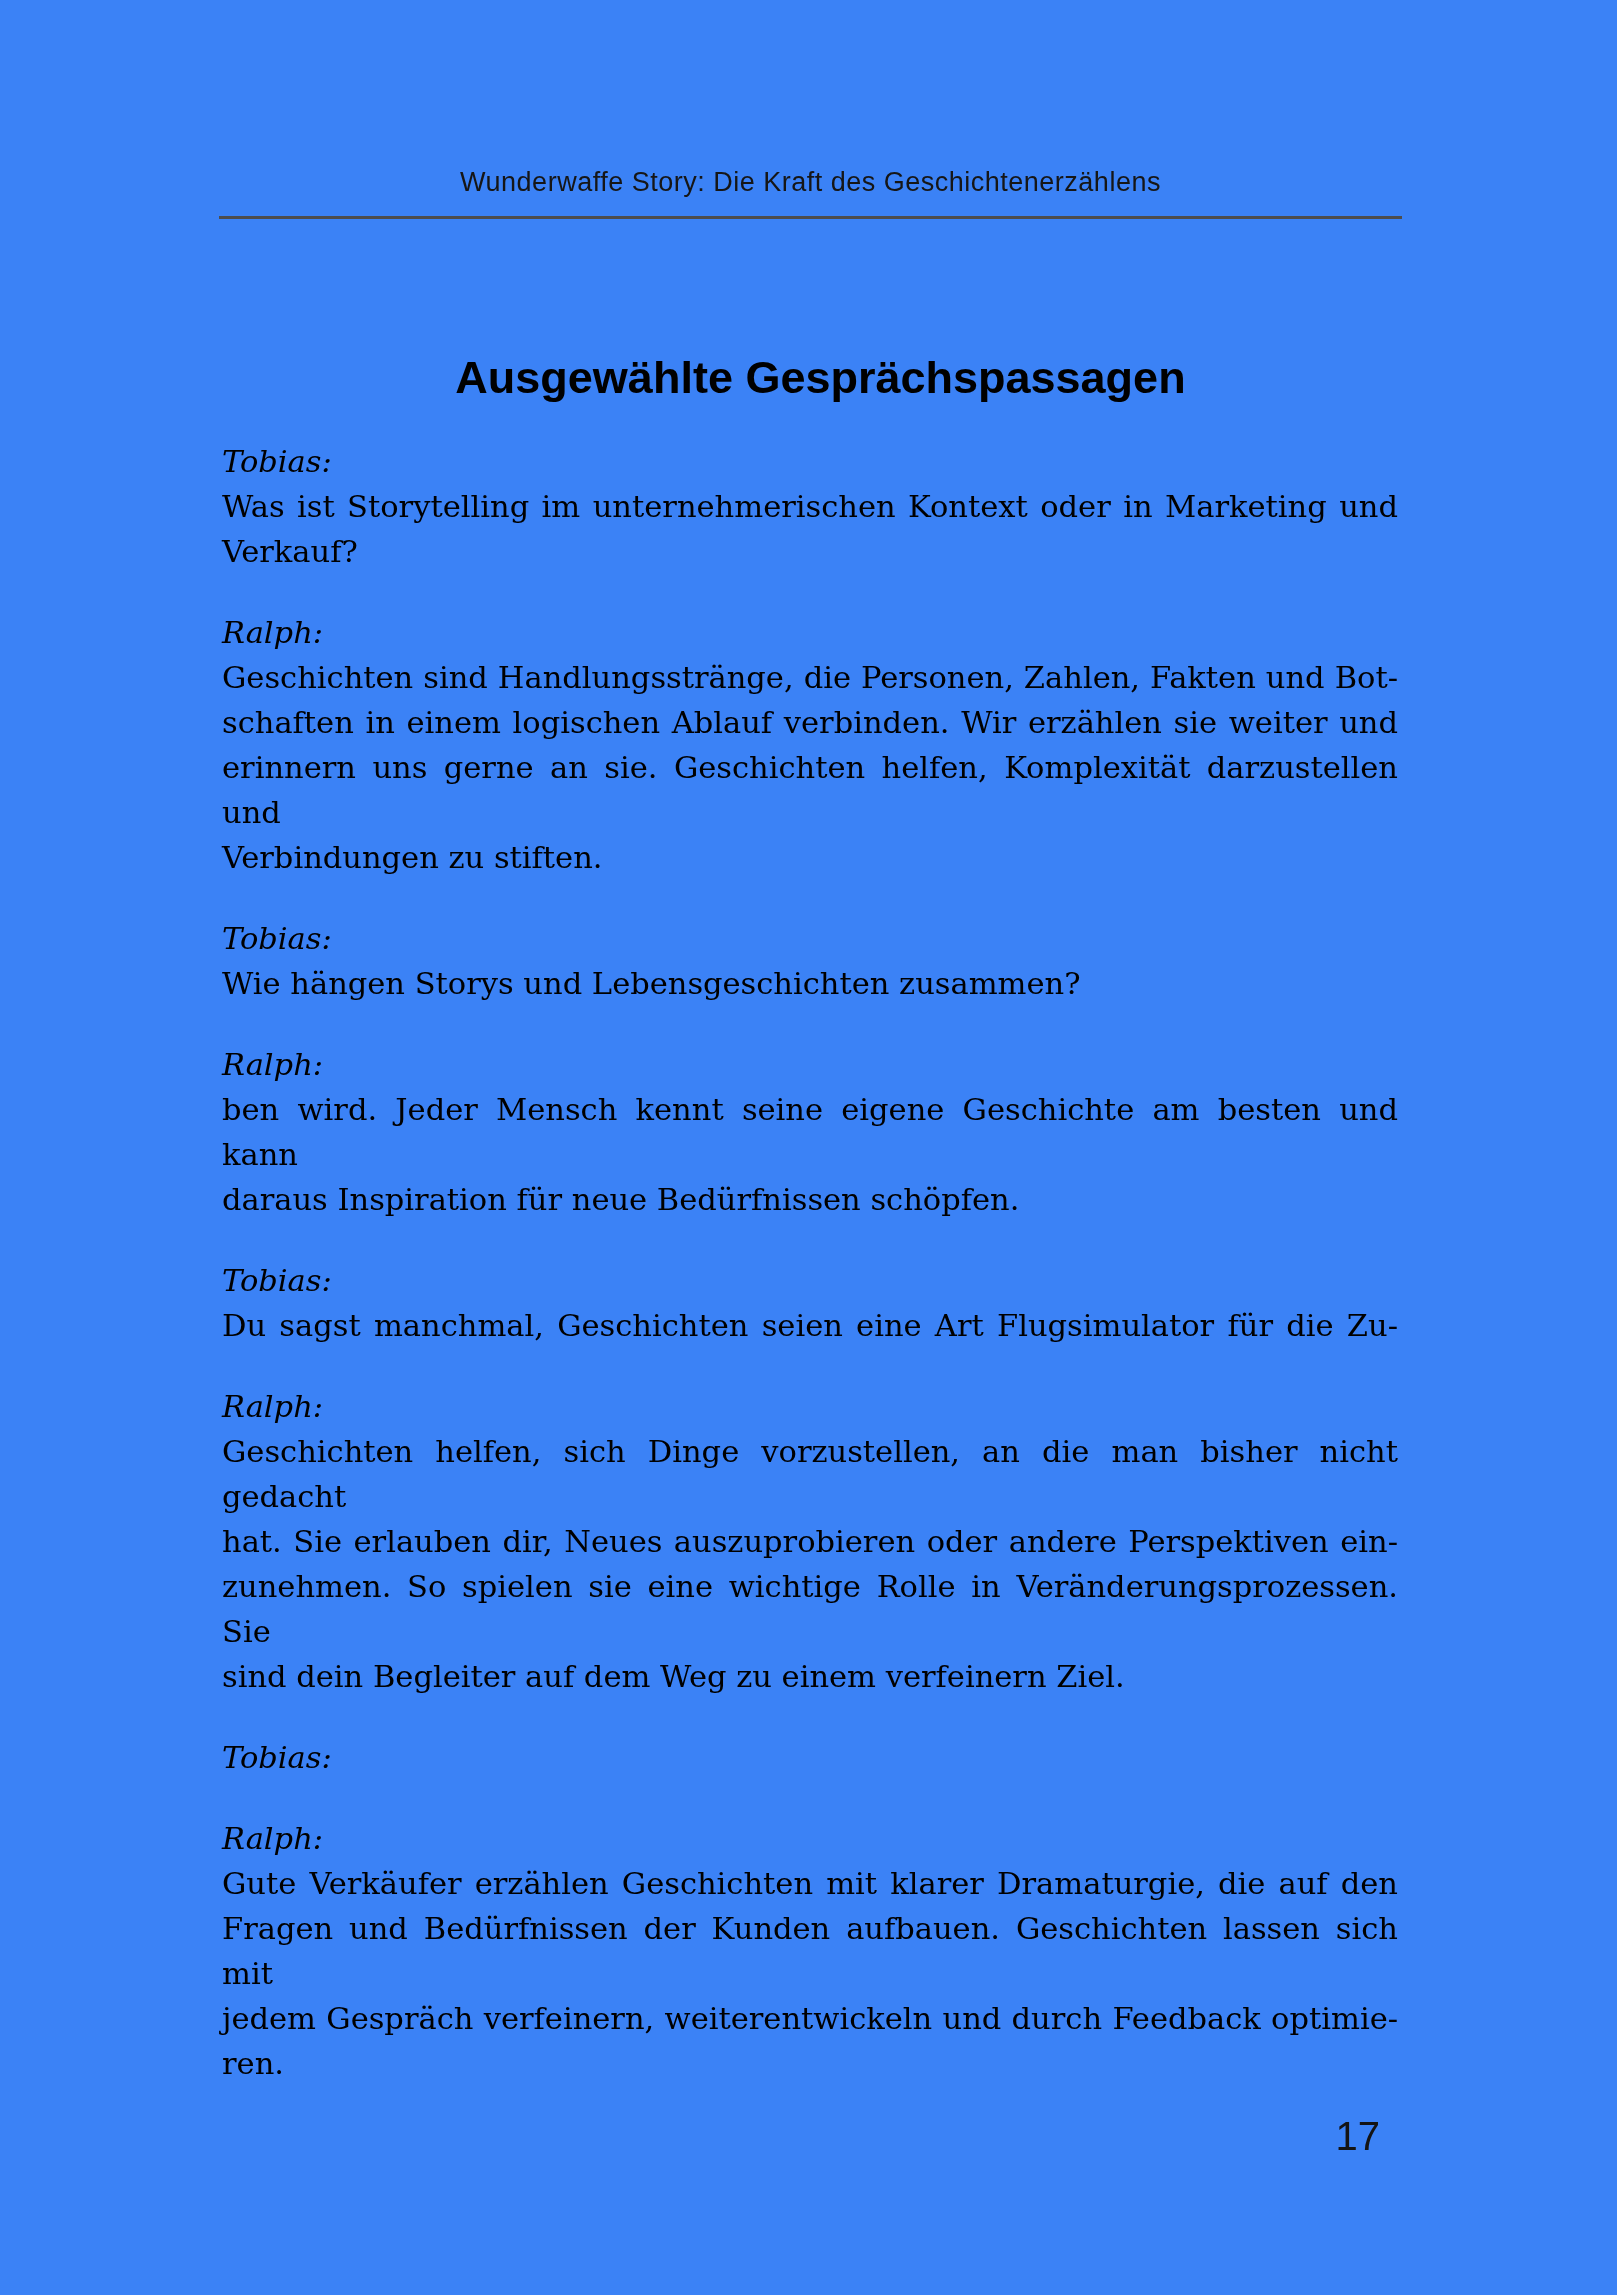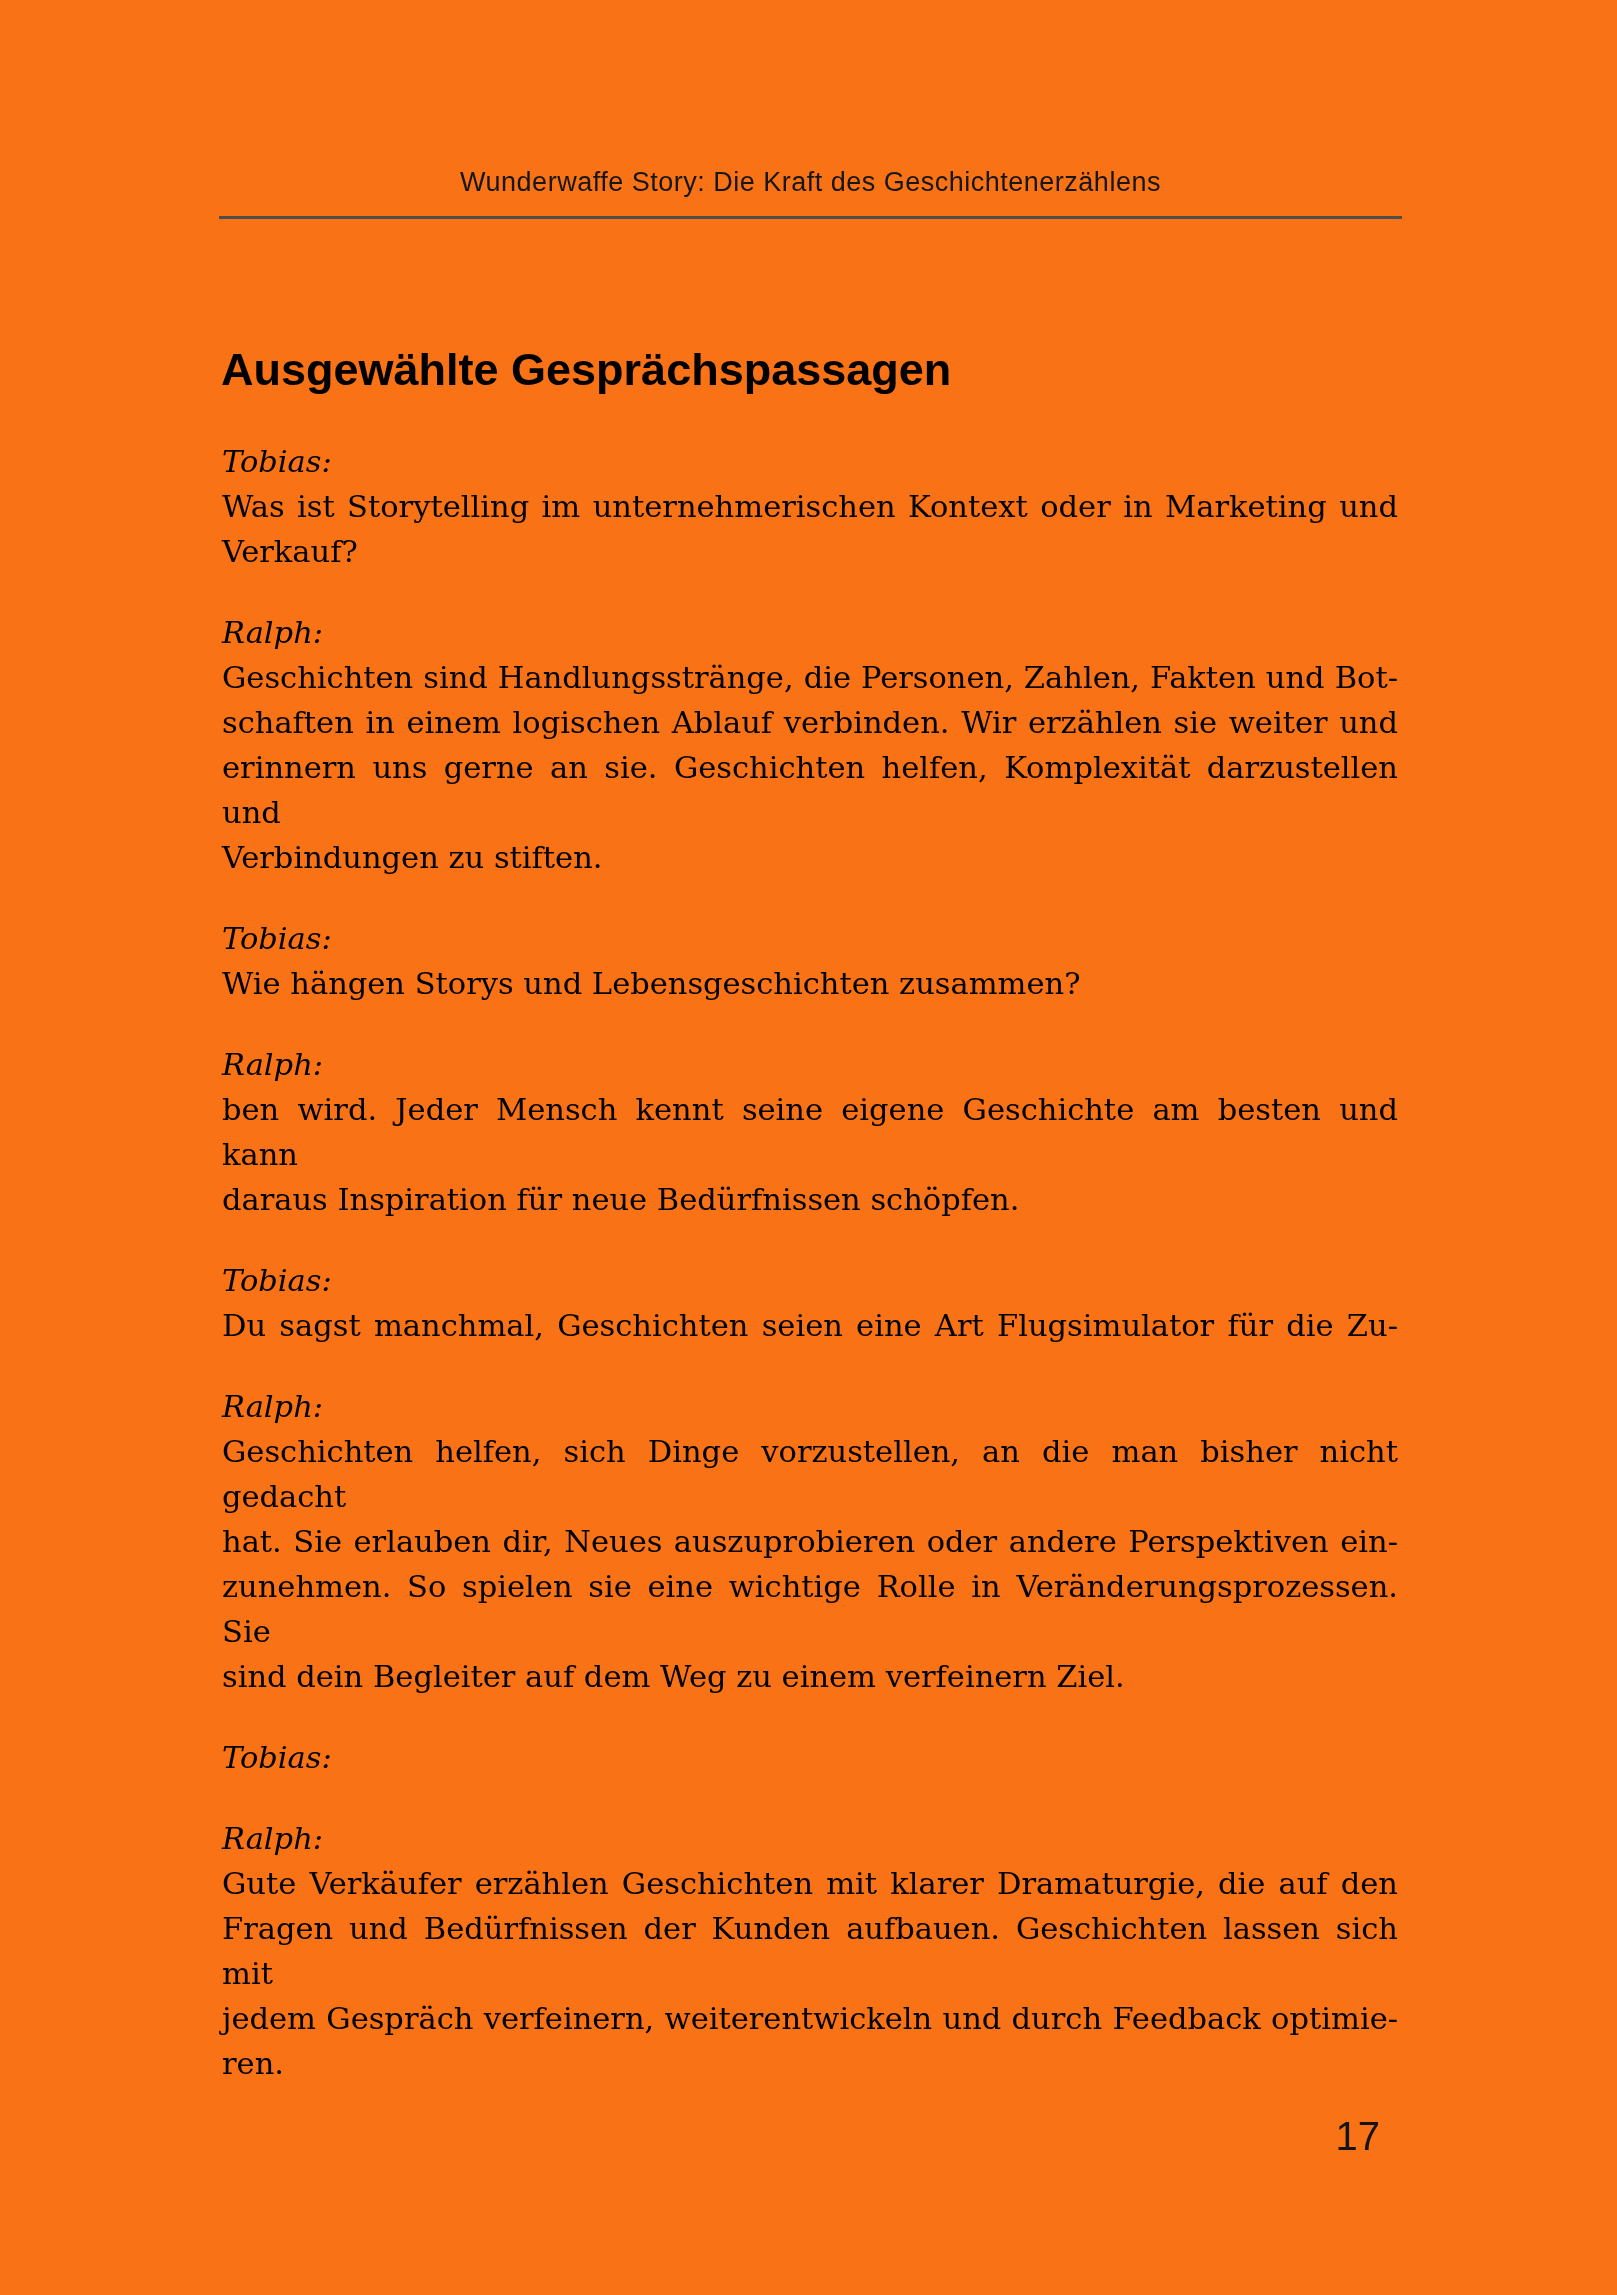--- a/index.html
+++ b/index.html
@@ -4,21 +4,21 @@
 <style>
   html, body {
     margin: 0;
     padding: 0;
     background: #ffffff;
   }
   .page {
     position: relative;
     width: 1618px;
     height: 2295px;
-    background: #f97316;
+    background: #3b82f6;
     overflow: hidden;
   }
   .running-header {
     position: absolute;
     left: 219px;
     top: 169px;
     width: 1183px;
     text-align: center;
     font-family: "Liberation Sans", sans-serif;
     font-size: 27px;
@@ -82,21 +82,21 @@
 </style>
 </head>
 <body>
 
 <div class="page">
 
   <div class="running-header">Wunderwaffe Story: Die Kraft des Geschichtenerzählens</div>
 
   <div class="header-rule"></div>
 
-  <h1 class="section-heading" style="margin:4px; padding:0;">Ausgewählte Gesprächspassagen</h1>
+  <h1 class="section-heading" style="margin:12px; padding:0;text-align:center;">Ausgewählte Gesprächspassagen</h1>
 
   <div class="dialogue">
       <div class="para">
         <div class="line speaker">Tobias:</div>
         <div class="line just">Was ist Storytelling im unternehmerischen Kontext oder in Marketing und</div>
         <div class="line">Verkauf?</div>
       </div>
       <div class="para">
         <div class="line speaker">Ralph:</div>
         <div class="line just">Geschichten sind Handlungsstränge, die Personen, Zahlen, Fakten und Bot-</div>

